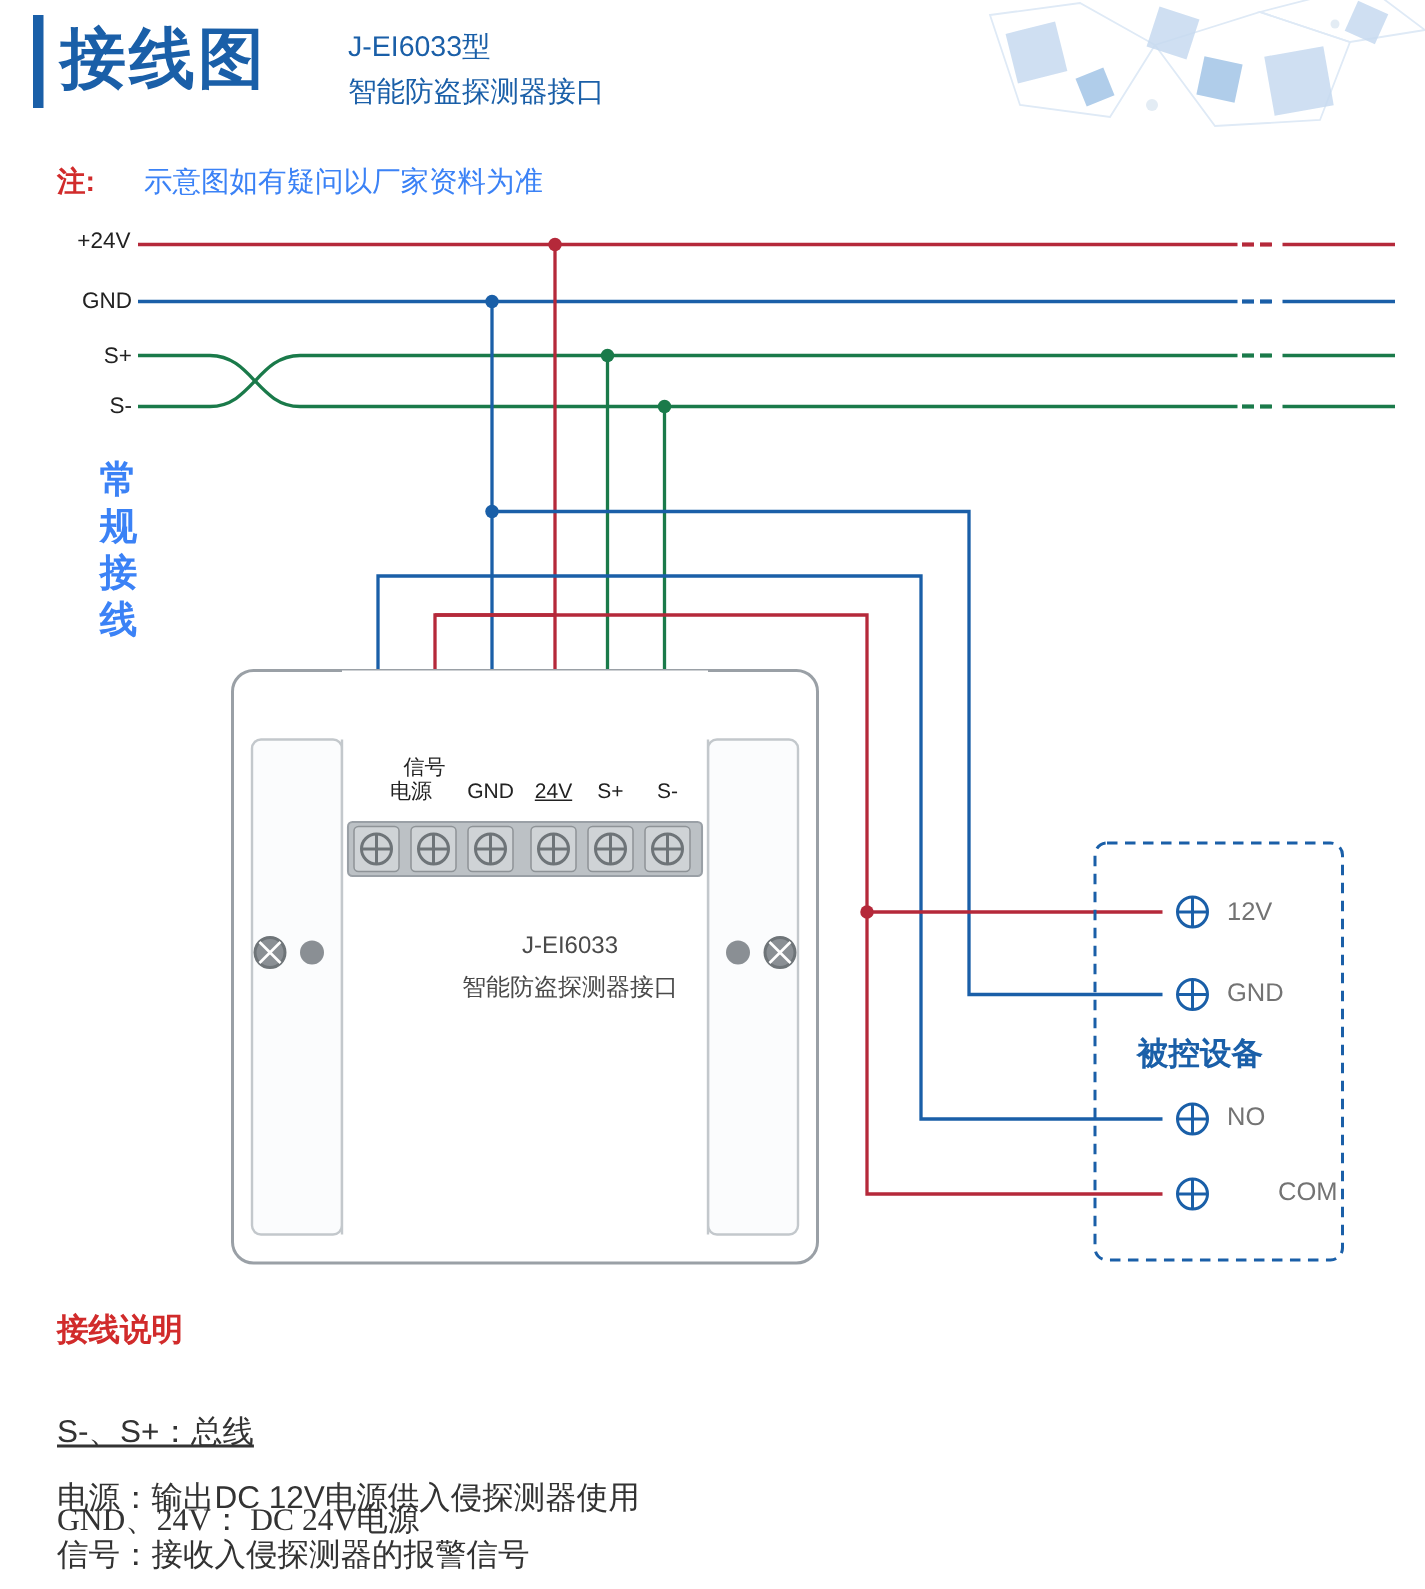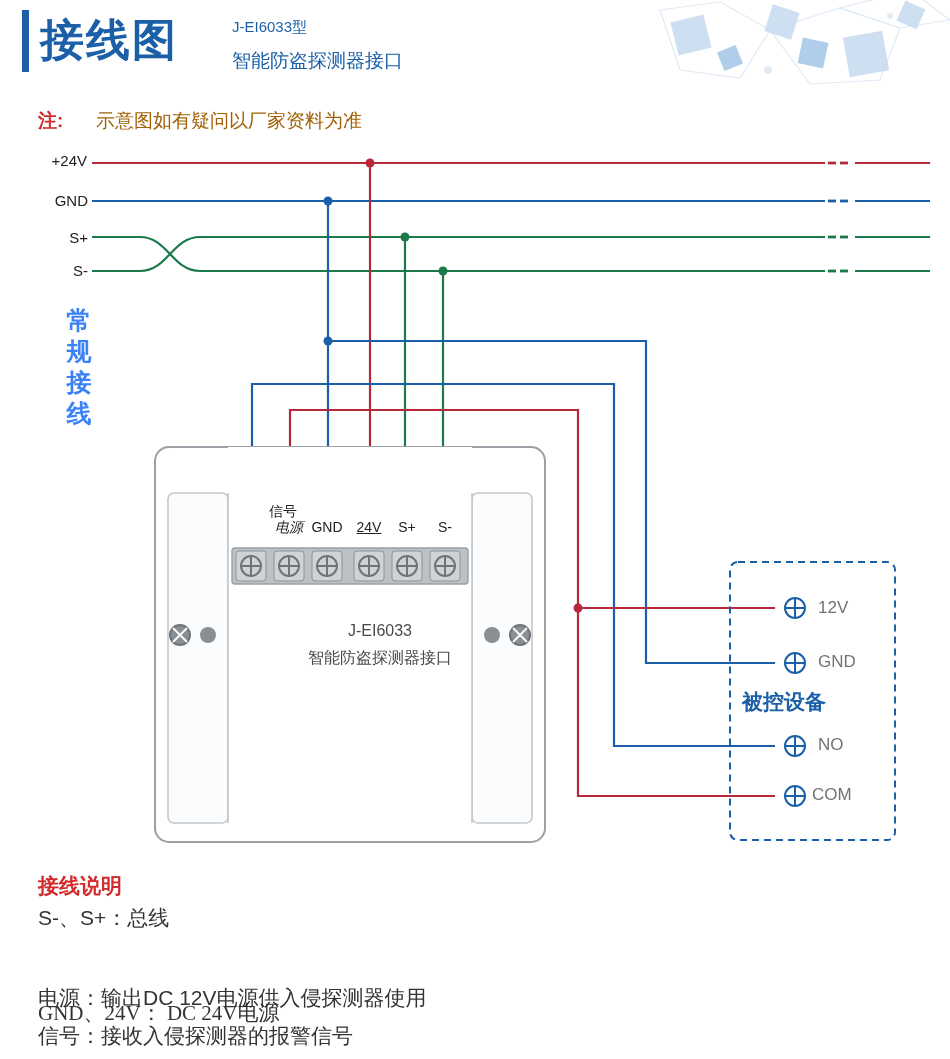--- a/index.html
+++ b/index.html
@@ -36,21 +36,21 @@
     left: 40px; top: 10px;
     font-size: 44px;
     font-weight: bold;
     letter-spacing: 2px;
     color: #1a5fa8;
     line-height: 60px;
   }
   .header-sub1 {
     position: absolute;
     left: 232px; top: 18px;
-    font-size: 15px;
+    font-size: 19px;
     color: #1a5fa8;
   }
   .header-sub2 {
     position: absolute;
     left: 232px; top: 48px;
     font-size: 19px;
     color: #1a5fa8;
   }
   .header-deco {
     position: absolute;
@@ -63,21 +63,21 @@
     position: absolute;
     left: 38px; top: 108px;
     font-size: 19px;
     color: #d12b2b;
     font-weight: bold;
   }
   .note-text {
     position: absolute;
     left: 96px; top: 108px;
     font-size: 19px;
-    color: #a16207;
+    color: #3b82f6;
   }
 
   
   .diagram {
     position: absolute;
     left: 0; top: 0;
     width: 950px;
     height: 1059px;
   }
 
@@ -88,21 +88,21 @@
     font-size: 21px;
     font-weight: bold;
     color: #d12b2b;
   }
   .desc-line {
     position: absolute;
     left: 38px;
     font-size: 21px;
     color: #333;
   }
-  .desc-1 { top: 904px; }
+  .desc-1 { top: 940px; text-decoration: underline; }
   .desc-2 { top: 999px; font-family: Liberation Serif, serif; }
   .desc-3 { top: 984px; }
   .desc-4 { top: 1022px; }
 
   
   .vert-label {
     position: absolute;
     left: 62px; top: 305px;
     width: 34px;
     font-size: 25px;
@@ -154,24 +154,24 @@
 
   
   .rb-label {
     position: absolute;
     font-size: 17px;
     color: #737373;
   }
   .rb-12v { left: 818px; top: 598px; }
   .rb-gnd { left: 818px; top: 652px; }
   .rb-no  { left: 818px; top: 735px; }
-  .rb-com { left: 812px; top: 785px; }
+  .rb-com { left: 852px; top: 785px; }
   .rb-title {
     position: absolute;
-    left: 742px; top: 688px;
+    left: 758px; top: 688px;
     font-size: 21px;
     font-weight: bold;
     color: #1a5fa8;
   }
 </style>
 </head>
 <body>
 
 <div class="header">
   <div class="header-bar"></div>
@@ -343,21 +343,21 @@
 </svg>
 
 <div class="wire-label wl-24v">+24V</div>
 <div class="wire-label wl-gnd">GND</div>
 <div class="wire-label wl-sp">S+</div>
 <div class="wire-label wl-sm">S-</div>
 
 <div class="vert-label">常规接线</div>
 
 <div class="term-label" style="left:231px; top:503px;margin-left:32px;">信号</div>
-<div class="term-label" style="left:269px; top:519px;font-style:italic;">电源</div>
+<div class="term-label" style="left:254px; top:519px;">电源</div>
 <div class="term-label" style="left:307px; top:519px;">GND</div>
 <div class="term-label" style="left:349px; top:519px;text-decoration:underline;">24V</div>
 <div class="term-label" style="left:387px; top:519px;">S+</div>
 <div class="term-label" style="left:425px; top:519px;">S-</div>
 
 <div class="dev-name">J-EI6033</div>
 <div class="dev-desc">智能防盗探测器接口</div>
 
 <div class="rb-label rb-12v">12V</div>
 <div class="rb-label rb-gnd">GND</div>

